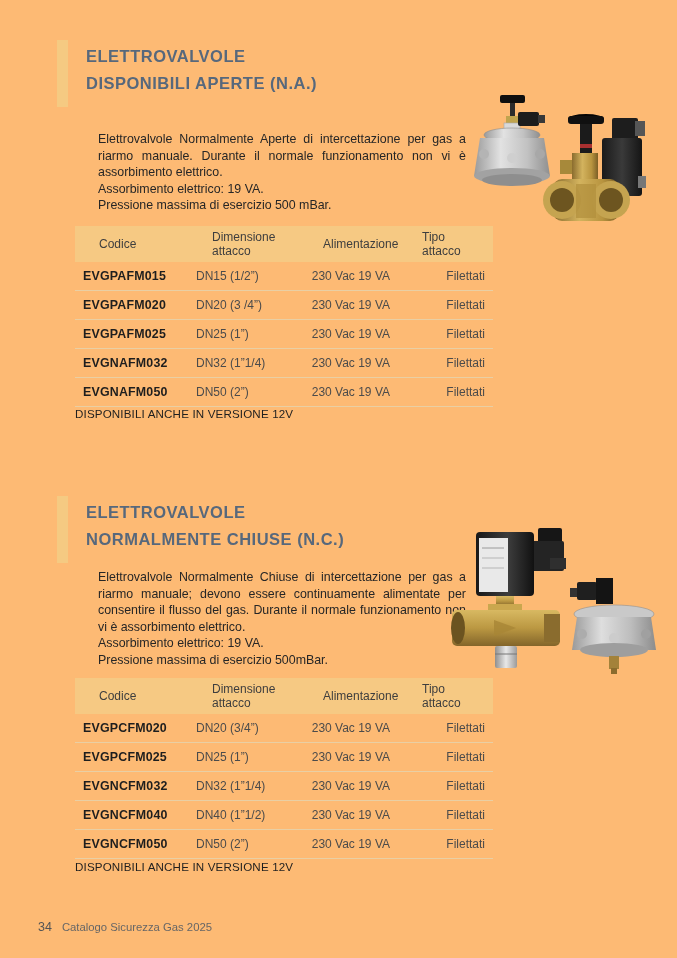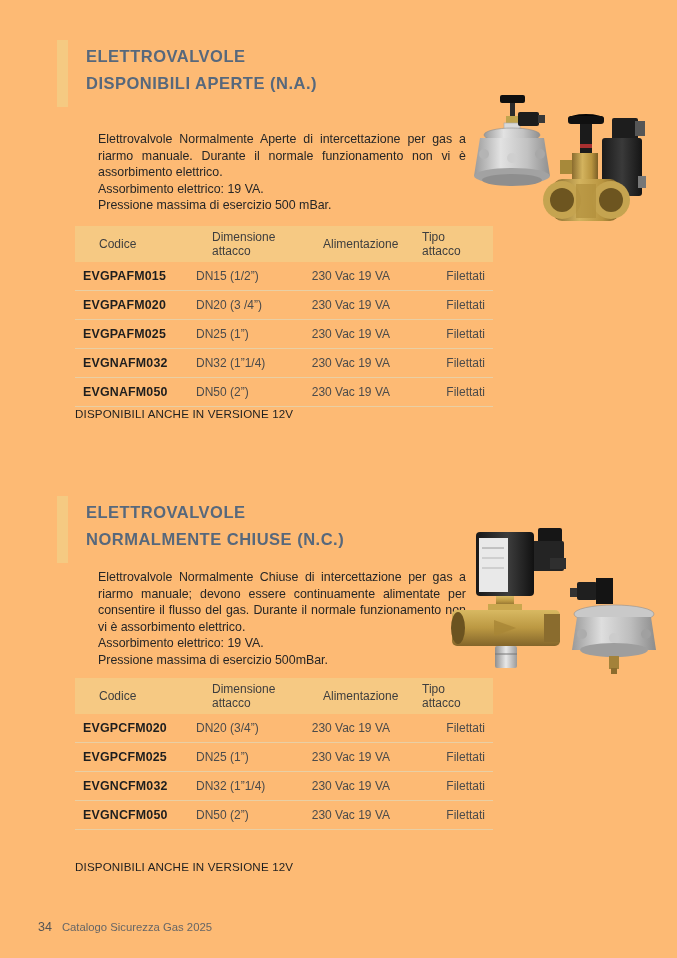--- a/index.html
+++ b/index.html
@@ -288,20 +288,26 @@
         <td class="ctr">230 Vac 19 VA</td>
         <td class="ctr">Filettati</td>
       </tr>
       <tr>
         <td class="code">EVGNCFM032</td>
         <td>DN32 (1”1/4)</td>
         <td class="ctr">230 Vac 19 VA</td>
         <td class="ctr">Filettati</td>
       </tr>
       <tr>
+        <td class="code">EVGNCFM040</td>
+        <td>DN40 (1”1/2)</td>
+        <td class="ctr">230 Vac 19 VA</td>
+        <td class="ctr">Filettati</td>
+      </tr>
+      <tr>
         <td class="code">EVGNCFM050</td>
         <td>DN50 (2”)</td>
         <td class="ctr">230 Vac 19 VA</td>
         <td class="ctr">Filettati</td>
       </tr>
     </tbody>
   </table>
 
   <div class="note" id="note2">DISPONIBILI ANCHE IN VERSIONE 12V</div>
 

